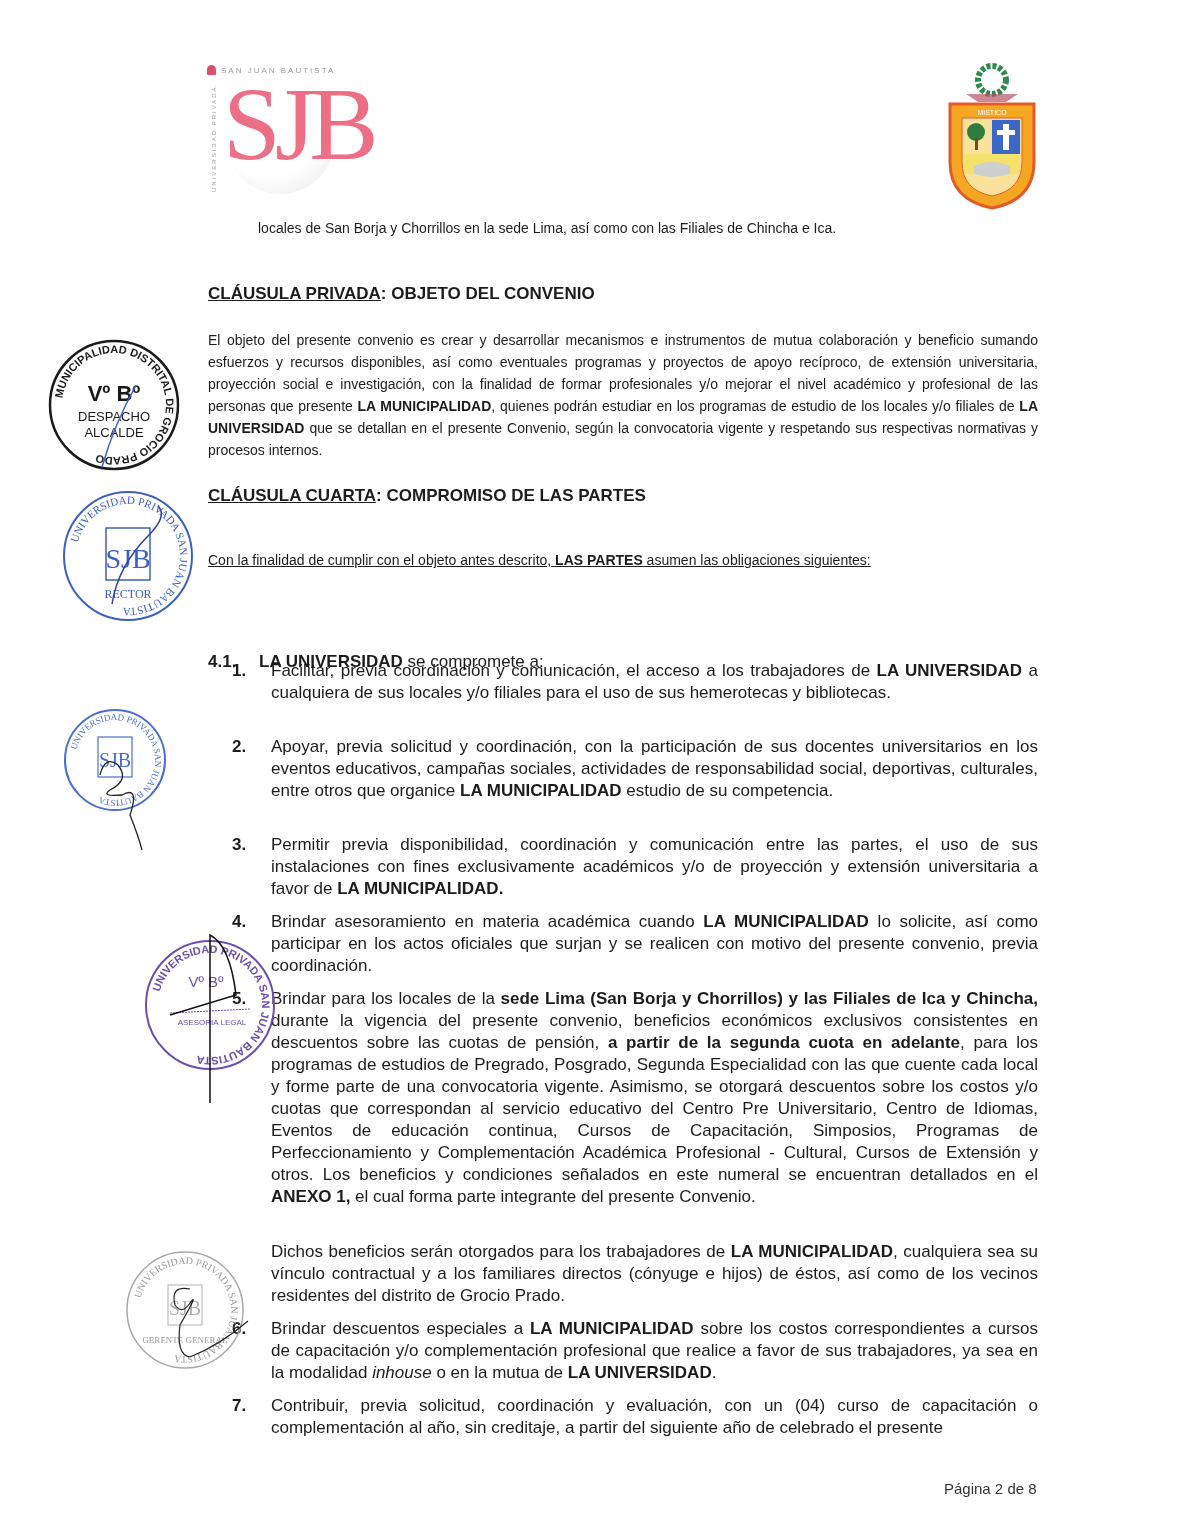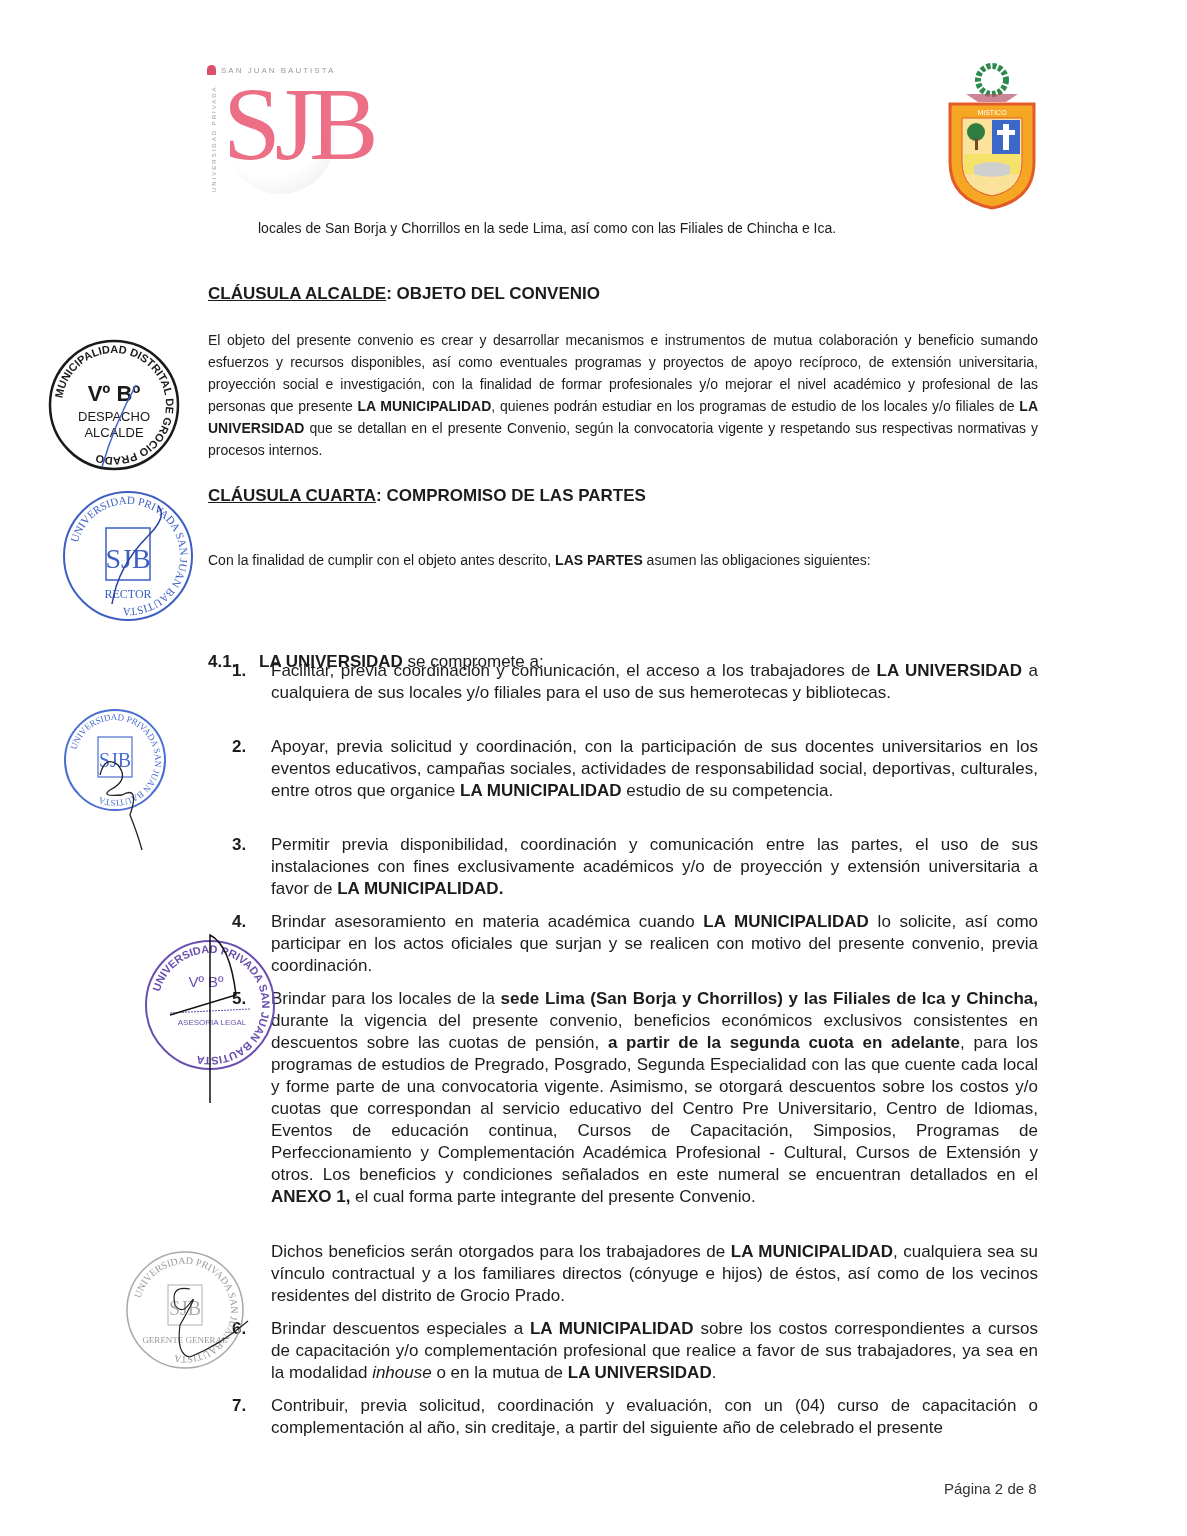--- a/index.html
+++ b/index.html
@@ -56,30 +56,30 @@
     <rect x="29" y="76" width="3" height="12" fill="#6b4a2a"></rect>
     <rect x="18" y="92" width="56" height="20" fill="#f5e26a"></rect>
     <path d="M28 104 Q46 96 64 104 L64 112 Q46 118 28 112 Z" fill="#cfcfcf"></path>
     <text x="46" y="53" font-size="7" text-anchor="middle" fill="#ffffff" font-family="Liberation Sans, sans-serif">MISTICO</text>
   </svg>
 </div>
 
 <div class="text" style="left:258px; width:780px; top:217px;">locales de San Borja y Chorrillos en la sede Lima, así como con las Filiales de Chincha e Ica.</div>
 
 <div class="heading" style="top:284px;">
-  <span class="u">CLÁUSULA ALCALDE</span><span>: OBJETO DEL CONVENIO</span>
+  <span class="u">CLÁUSULA PRIVADA</span><span>: OBJETO DEL CONVENIO</span>
 </div>
 <div class="text" style="top:329px;">
   <span>El objeto del presente convenio es crear y desarrollar mecanismos e instrumentos de mutua colaboración y beneficio sumando esfuerzos y recursos disponibles, así como eventuales programas y proyectos de apoyo recíproco, de extensión universitaria, proyección social e investigación, con la finalidad de formar profesionales y/o mejorar el nivel académico y profesional de las personas que presente </span><b>LA MUNICIPALIDAD</b><span>, quienes podrán estudiar en los programas de estudio de los locales y/o filiales de </span><b>LA UNIVERSIDAD</b><span> que se detallan en el presente Convenio, según la convocatoria vigente y respetando sus respectivas normativas y procesos internos.</span>
 </div>
 
 <div class="heading" style="top:486px;">
   <span class="u">CLÁUSULA CUARTA</span><span>: COMPROMISO DE LAS PARTES</span>
 </div>
-<div class="text" style="top:549px;">
+<div class="text" style="top:549px;text-decoration:underline;">
   <span>Con la finalidad de cumplir con el objeto antes descrito, </span><b>LAS PARTES</b><span> asumen las obligaciones siguientes:</span>
 </div>
 <div class="sub" style="top:616px;">
   <span class="n">4.1.</span><b>LA UNIVERSIDAD</b><span> se compromete a:</span>
 </div>
 
 <div class="item" style="top:660px;">
   <span class="num">1.</span>
   <div class="body"><span>Facilitar, previa coordinación y comunicación, el acceso a los trabajadores de </span><b>LA UNIVERSIDAD</b><span> a cualquiera de sus locales y/o filiales para el uso de sus hemerotecas y bibliotecas.</span></div>
 </div>

